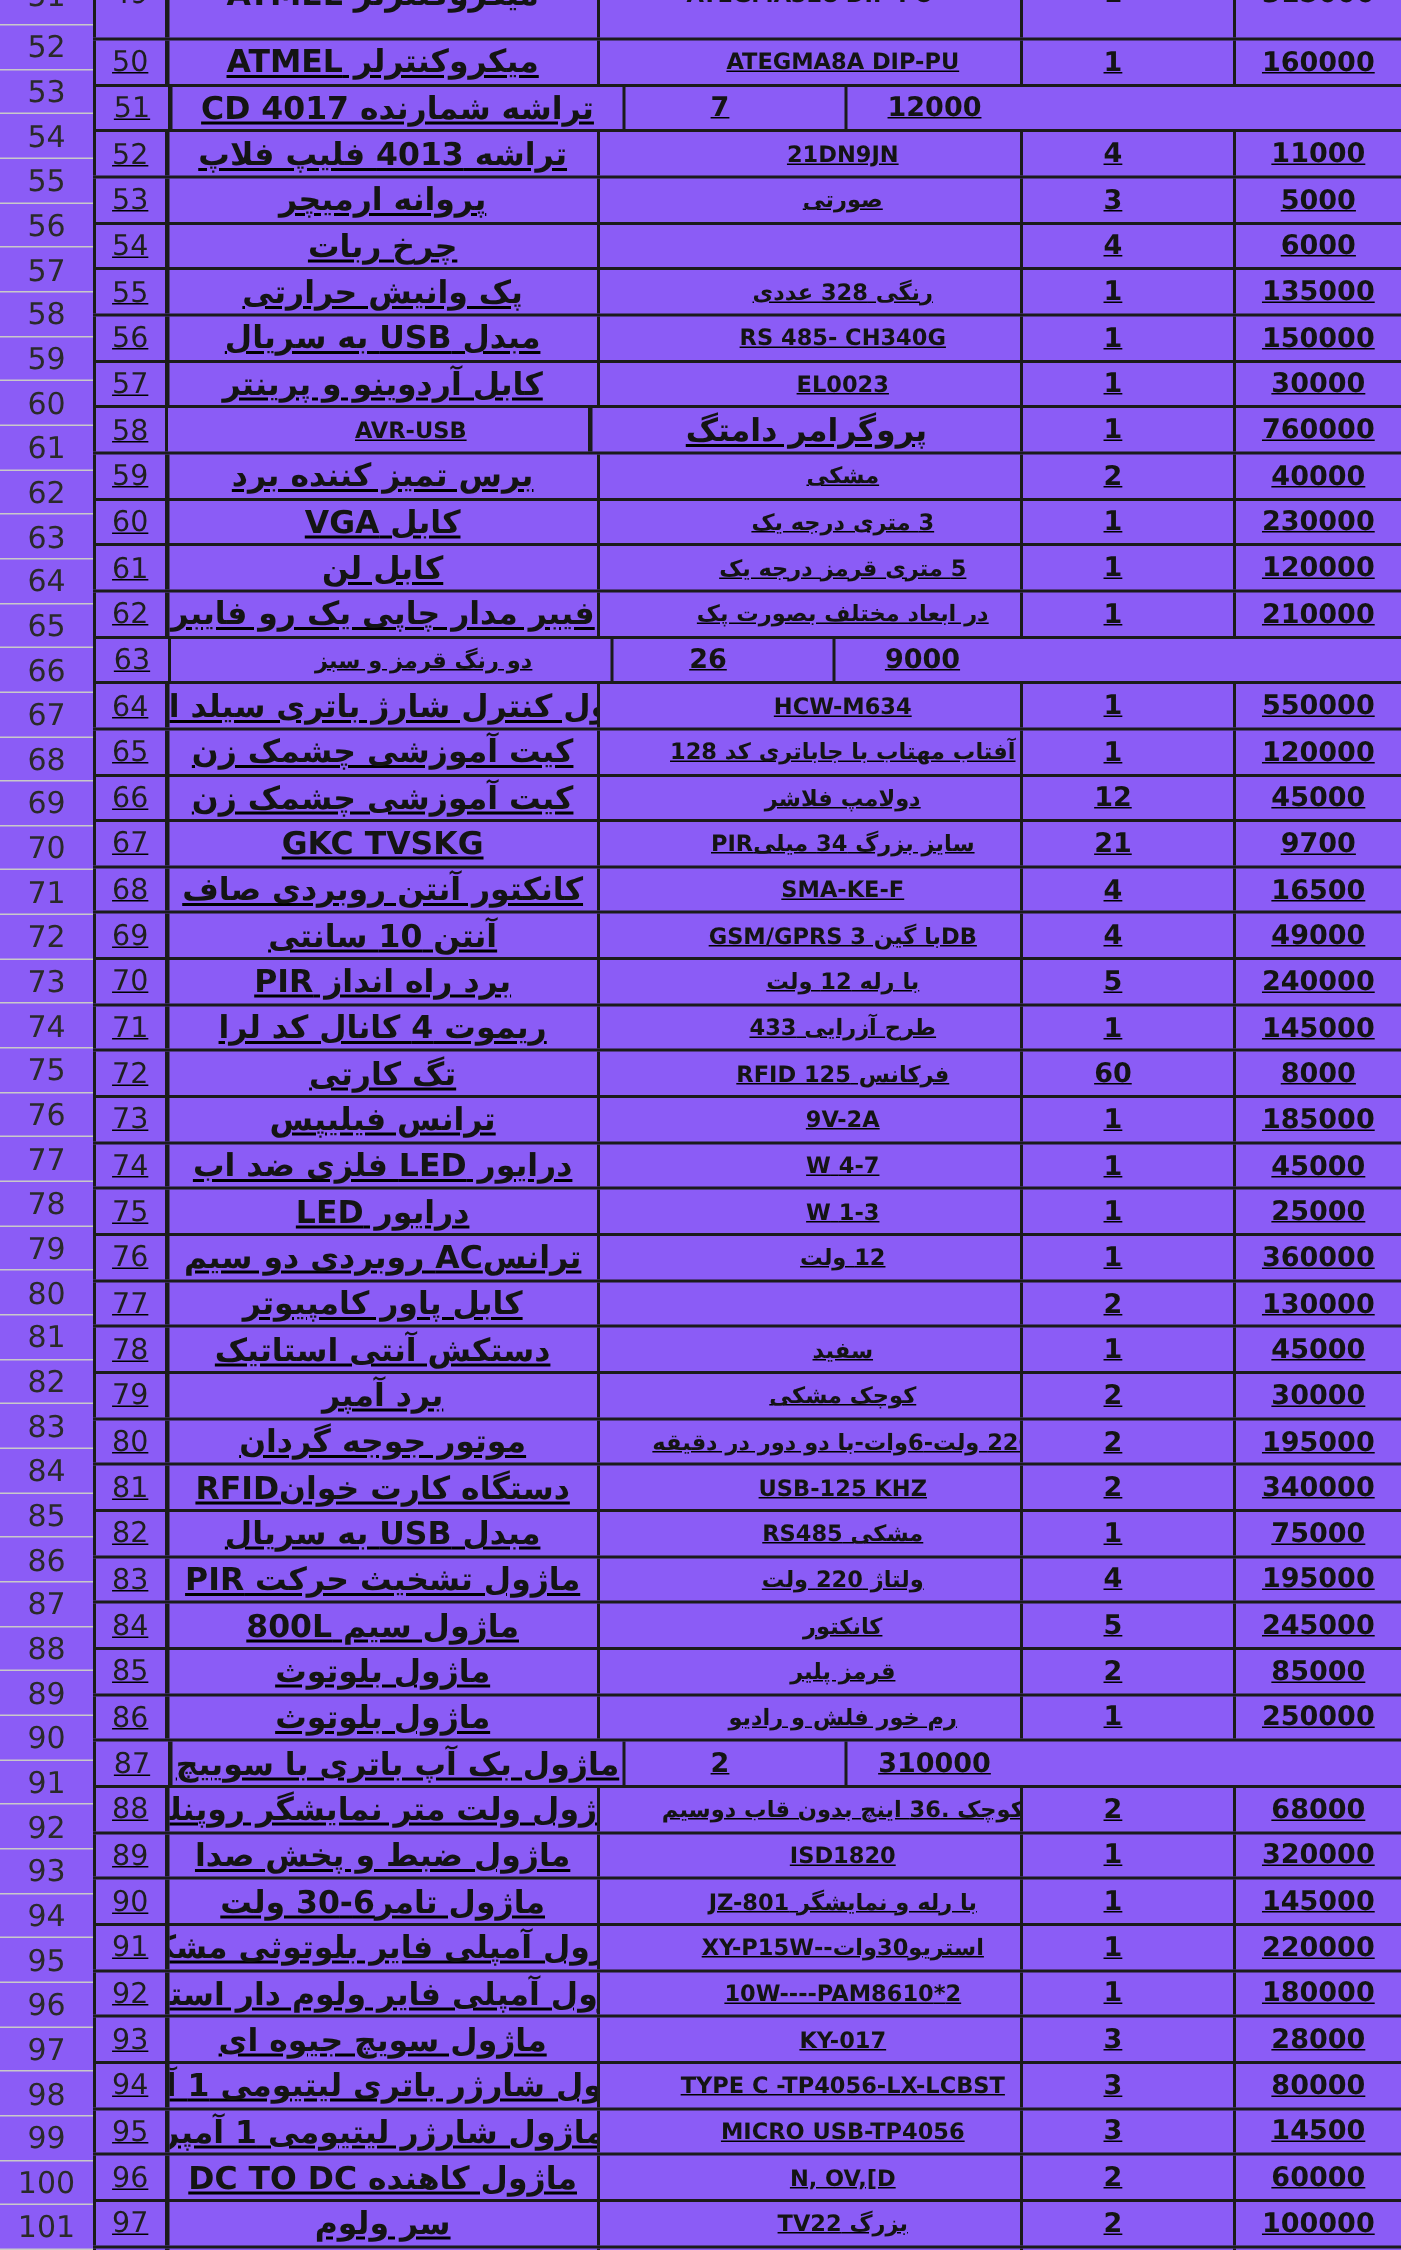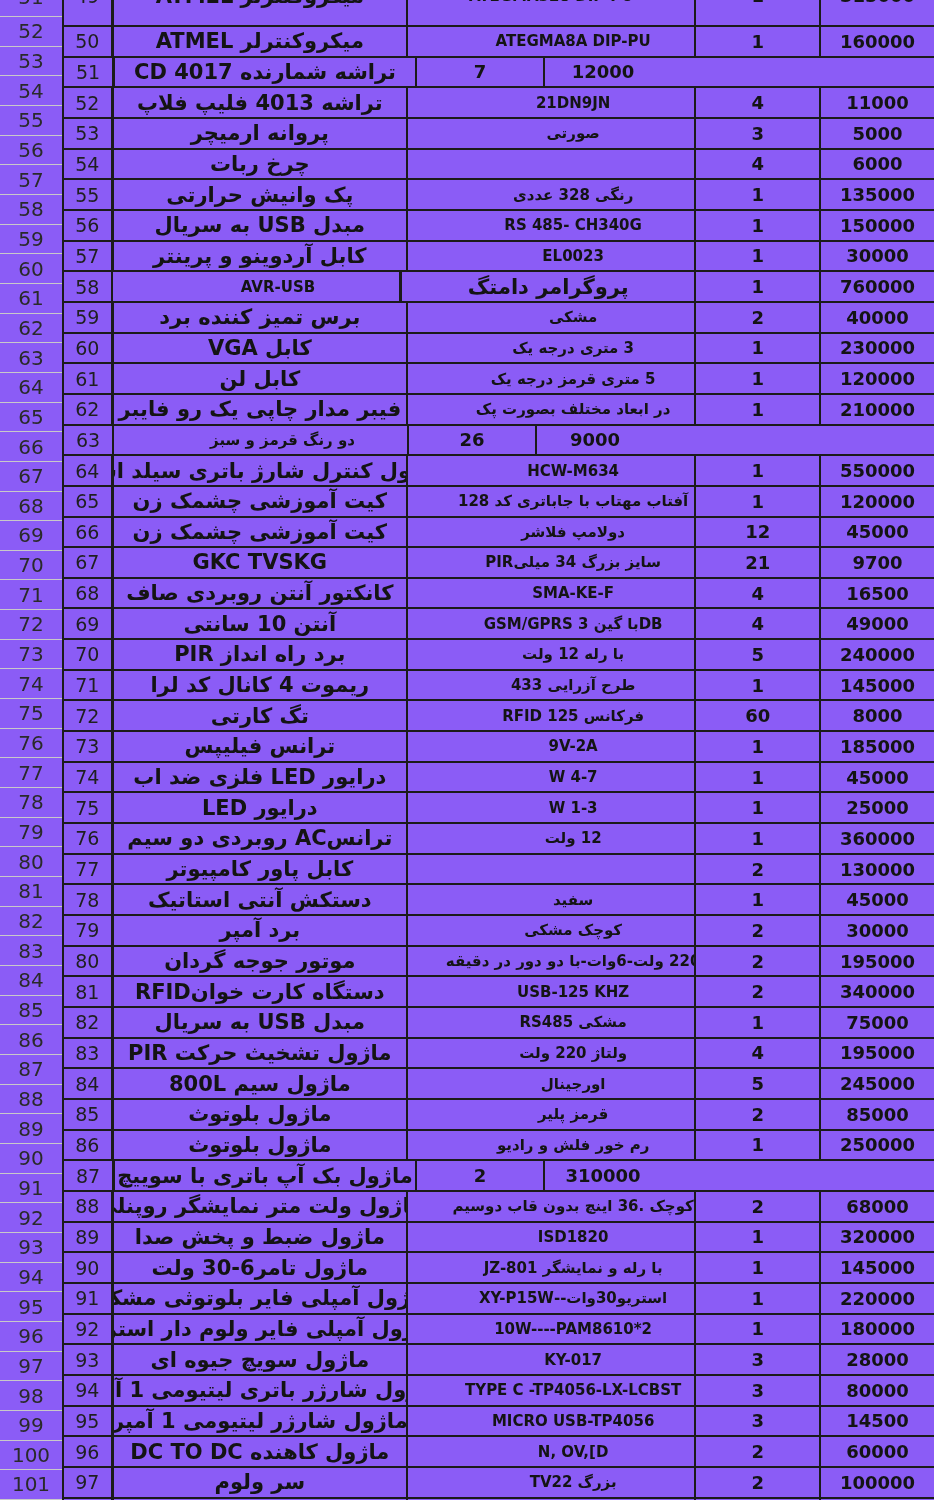--- a/index.html
+++ b/index.html
@@ -12,31 +12,31 @@
   .rownum-col{position:absolute;left:0;top:0;width:62px;}
   .rownum-col .num{
     height:var(--rh);display:flex;align-items:center;justify-content:center;
     border-bottom:1px solid var(--gray);
     font-size:20px;color:#2a2a2a;overflow:hidden;
   }
   .rownum-col .num.sliver{height:16px;align-items:flex-start;}
   .rownum-col .num.sliver span{display:block;line-height:16px;margin-top:-11px;}
   
   .tbl{position:absolute;left:62px;top:0;width:872px;}
-  .row{display:flex;height:var(--rh);border-bottom:2px solid var(--border);}
+  .row{display:flex;height:var(--rh);border-bottom:2px solid var(--border);text-decoration:underline;}
   .row .c{
     box-sizing:border-box;border-left:2px solid var(--border);
     display:flex;align-items:center;justify-content:center;
     overflow:hidden;white-space:nowrap;color:var(--ink);
   }
   .c.item {width:50px;font-size:19px;color:#1f1f1f;}
   .c.desc {width:303px;border-left-width:3px;direction:rtl;font-weight:bold;font-size:21px;}
   .c.model{width:295px;direction:rtl;font-weight:bold;font-size:15px;padding-left:44px;}
   .c.qty  {width:128px;font-size:18px;font-weight:bold;}
-  .c.price{width:118px;font-size:18px;font-weight:bold;}
+  .c.price{width:118px;font-size:18px;font-weight:bold;margin-left:20px;}
   
   .row.partial-top{height:25px;}
   .row.partial-top .c{position:relative;}
   .row.partial-top .c span{
     position:absolute;top:-14px;left:0;right:0;text-align:center;line-height:20px;
   }
 </style>
 </head>
 <body>
 
@@ -447,21 +447,21 @@
       <div class="row">
         <div class="c item">83</div>
         <div class="c desc">ماژول تشخیث حرکت PIR</div>
         <div class="c model">ولتاژ 220 ولت</div>
         <div class="c qty">4</div>
         <div class="c price">195000</div>
       </div>
       <div class="row">
         <div class="c item">84</div>
         <div class="c desc">ماژول سیم 800L</div>
-        <div class="c model">اورجینال</div>
+        <div class="c model">کانکتور</div>
         <div class="c qty">5</div>
         <div class="c price">245000</div>
       </div>
       <div class="row">
         <div class="c item">85</div>
         <div class="c desc">ماژول بلوتوث</div>
         <div class="c model">قرمز پلیر</div>
         <div class="c qty">2</div>
         <div class="c price">85000</div>
       </div>

